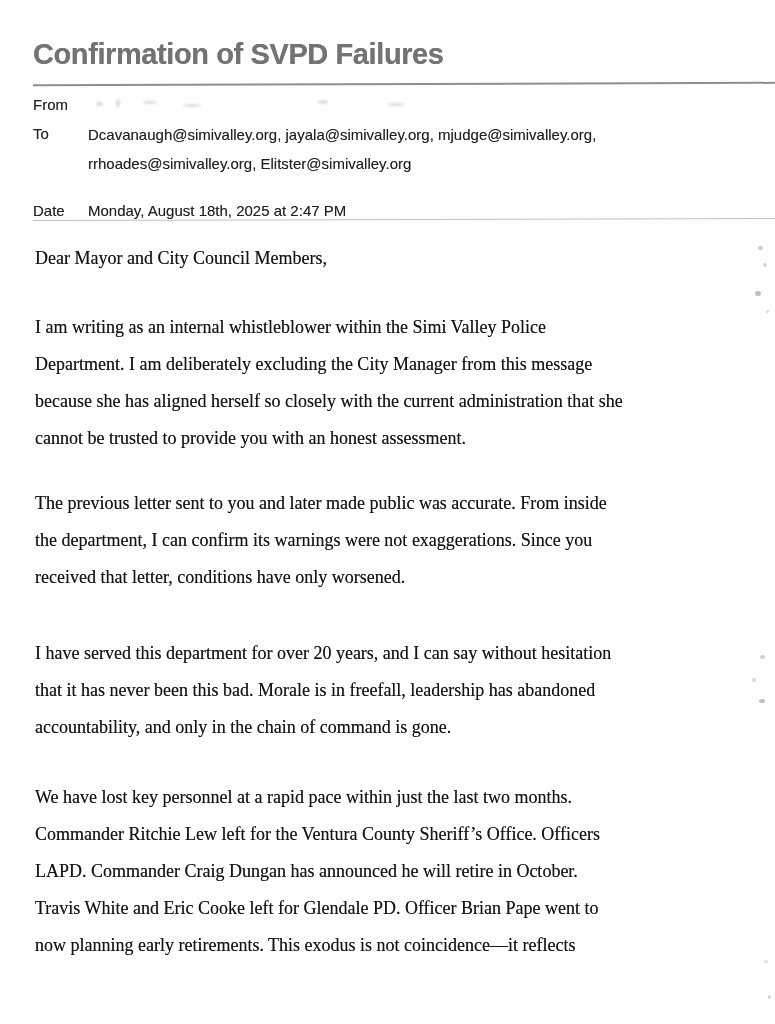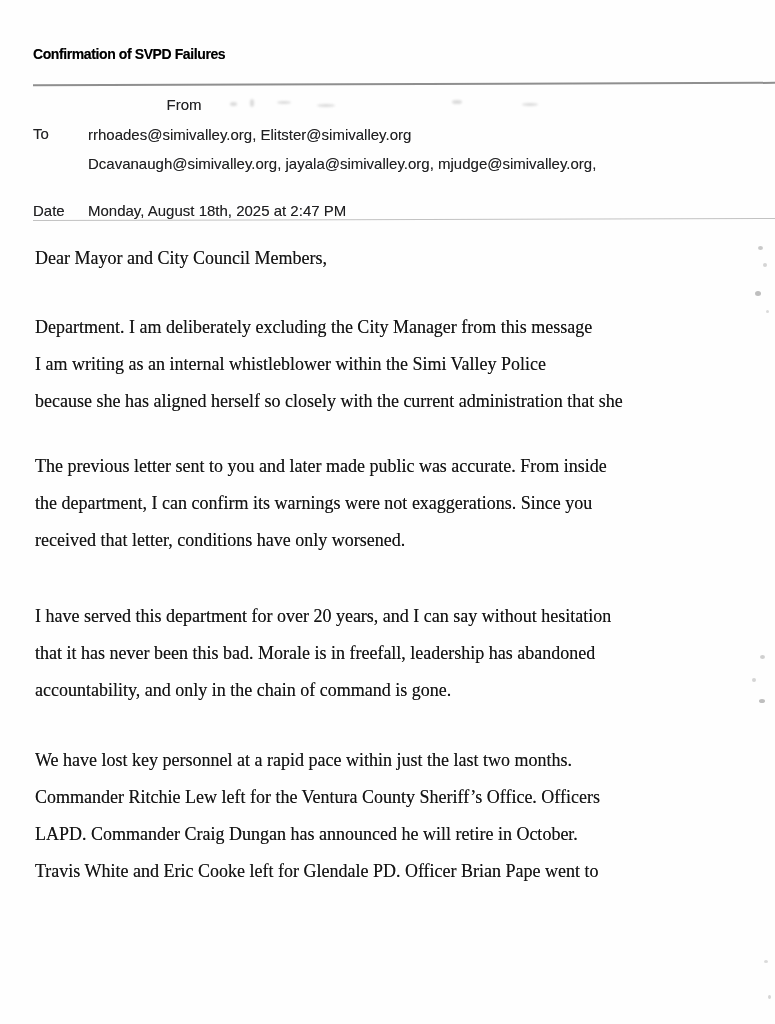--- a/index.html
+++ b/index.html
@@ -8,25 +8,25 @@
     width: 775px;
     height: 1024px;
     background: #fefefe;
     overflow: hidden;
     font-family: "Liberation Sans", sans-serif;
     color: #1c1c1e;
   }
   
   .subject {
     margin: 42px 0 0 33px;
-    font-size: 14px;
+    font-size: 29px;
     line-height: 24px;
     font-weight: 700;
     letter-spacing: -0.4px;
-    color: #000000;
+    color: #737373;
     text-shadow: 0 0 0.5px rgba(0,0,0,0.45);
   }
   
   .rule { position: absolute; left: 33px; right: 0; }
   .rule-top {
     top: 83px;
     height: 2px;
     background: #8f8f8f;
     transform: rotate(-0.18deg);
   }
@@ -46,21 +46,21 @@
     line-height: 28px;
     color: #222224;
     text-shadow: 0 0 0.4px rgba(0,0,0,0.4);
   }
   .hvalue {
     font-size: 15px;
     line-height: 28px;
     color: #1f1f21;
     text-shadow: 0 0 0.4px rgba(0,0,0,0.4);
   }
-  .hrow-from { height: 29px; justify-content: center; }
+  .hrow-from { height: 29px; }
   .hrow-to .hvalue div { line-height: 29px; white-space: nowrap; }
   .hrow-date { margin-top: 19px; }
   
   .from-ghost { position: relative; width: 400px; height: 28px; }
   .smudge {
     position: absolute;
     background: #9a9a9a;
     opacity: 0.35;
     border-radius: 50%;
     filter: blur(1px);
@@ -112,61 +112,63 @@
           <span class="smudge" style="left:95px; top:13px; width:18px; height:3px;"></span>
           <span class="smudge" style="left:230px;top:9px;  width:10px; height:4px;"></span>
           <span class="smudge" style="left:300px;top:12px; width:16px; height:3px;"></span>
         </div>
       </div>
     </div>
 
     <div class="hrow hrow-to">
       <div class="hlabel">To</div>
       <div class="hvalue">
+        <div>Dcavanaugh@simivalley.org, jayala@simivalley.org, mjudge@simivalley.org,</div>
         <div>rrhoades@simivalley.org, Elitster@simivalley.org</div>
-        <div>Dcavanaugh@simivalley.org, jayala@simivalley.org, mjudge@simivalley.org,</div>
       </div>
     </div>
 
     <div class="hrow hrow-date">
       <div class="hlabel">Date</div>
       <div class="hvalue">Monday, August 18th, 2025 at 2:47 PM</div>
     </div>
 
   </div>
 
   <div class="rule rule-bottom"></div>
 
   <div class="email-body">
 
     <p class="salutation">Dear Mayor and City Council Members,</p>
 
     <p class="para para-1">
+      <span class="line">I am writing as an internal whistleblower within the Simi Valley Police</span>
       <span class="line">Department. I am deliberately excluding the City Manager from this message</span>
-      <span class="line">I am writing as an internal whistleblower within the Simi Valley Police</span>
       <span class="line">because she has aligned herself so closely with the current administration that she</span>
+      <span class="line">cannot be trusted to provide you with an honest assessment.</span>
     </p>
 
     <p class="para para-2">
       <span class="line">The previous letter sent to you and later made public was accurate. From inside</span>
       <span class="line">the department, I can confirm its warnings were not exaggerations. Since you</span>
       <span class="line">received that letter, conditions have only worsened.</span>
     </p>
 
     <p class="para para-3">
       <span class="line">I have served this department for over 20 years, and I can say without hesitation</span>
       <span class="line">that it has never been this bad. Morale is in freefall, leadership has abandoned</span>
       <span class="line">accountability, and only in the chain of command is gone.</span>
     </p>
 
     <p class="para para-4">
       <span class="line">We have lost key personnel at a rapid pace within just the last two months.</span>
       <span class="line">Commander Ritchie Lew left for the Ventura County Sheriff’s Office. Officers</span>
       <span class="line">LAPD. Commander Craig Dungan has announced he will retire in October.</span>
       <span class="line">Travis White and Eric Cooke left for Glendale PD. Officer Brian Pape went to</span>
+      <span class="line">now planning early retirements. This exodus is not coincidence—it reflects</span>
     </p>
 
   </div>
 
   <span class="artifact" style="left:758px; top:246px; width:5px; height:4px; opacity:0.45;"></span>
   <span class="artifact" style="left:763px; top:263px; width:4px; height:4px; opacity:0.35;"></span>
   <span class="artifact" style="left:755px; top:291px; width:6px; height:5px; opacity:0.55;"></span>
   <span class="artifact" style="left:766px; top:310px; width:3px; height:3px; opacity:0.3;"></span>
   <span class="artifact" style="left:760px; top:655px; width:5px; height:4px; opacity:0.4;"></span>
   <span class="artifact" style="left:752px; top:678px; width:4px; height:4px; opacity:0.35;"></span>

